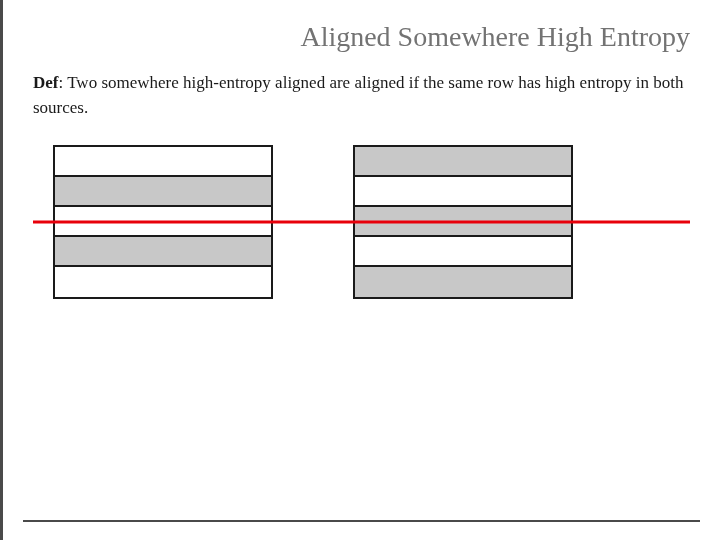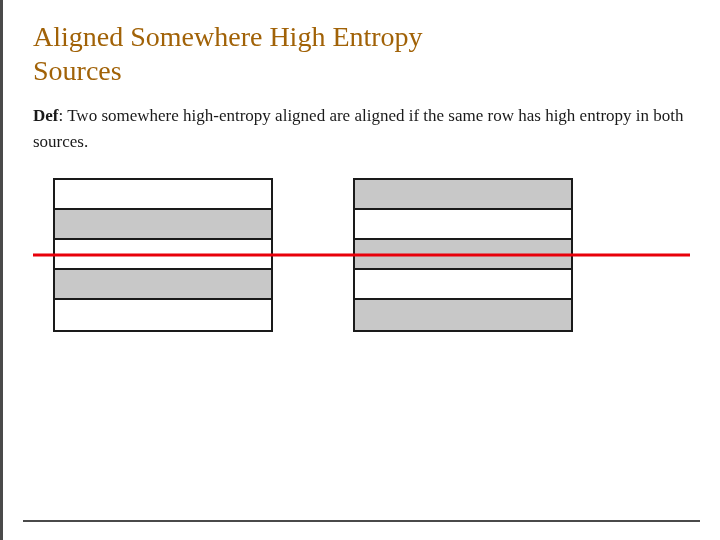--- a/index.html
+++ b/index.html
@@ -22,22 +22,23 @@
       border-left: 3px solid #4a4a4a;
     }
 
     .title-block {
       margin-bottom: 16px;
     }
 
     .main-title {
       font-size: 28px;
       font-weight: normal;
-      color: #a16207;
+      color: #737373;
       line-height: 1.2;
+      text-align: right;
     }
 
     .definition-block {
       margin-bottom: 24px;
     }
 
     .definition-text {
       font-size: 17px;
       color: #1a1a1a;
       line-height: 1.5;
@@ -113,21 +114,20 @@
     }
   </style>
 </head>
 <body>
 
 <div class="page-container">
 
   <div class="title-block">
     <div class="main-title">
       <span>Aligned Somewhere High Entropy</span><br>
-      <span>Sources</span>
     </div>
   </div>
 
   <div class="definition-block">
     <p class="definition-text">
       <span class="bold">Def</span><span>:</span><span> Two somewhere high-entropy aligned are </span><span class="italic">aligned</span><span> if the same row has high entropy in both sources.</span>
     </p>
   </div>
 
   <div class="diagrams-area">

